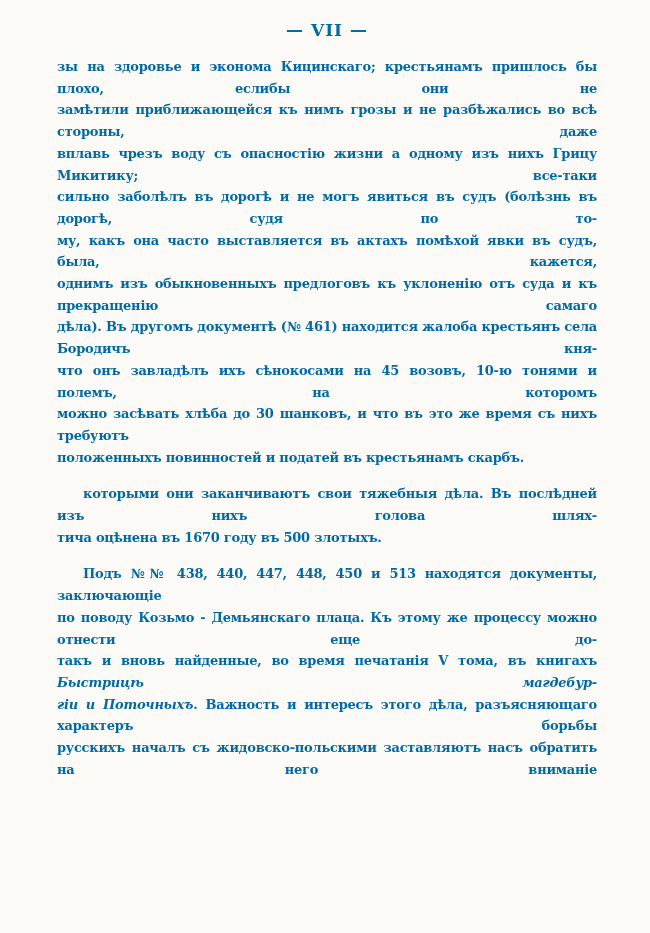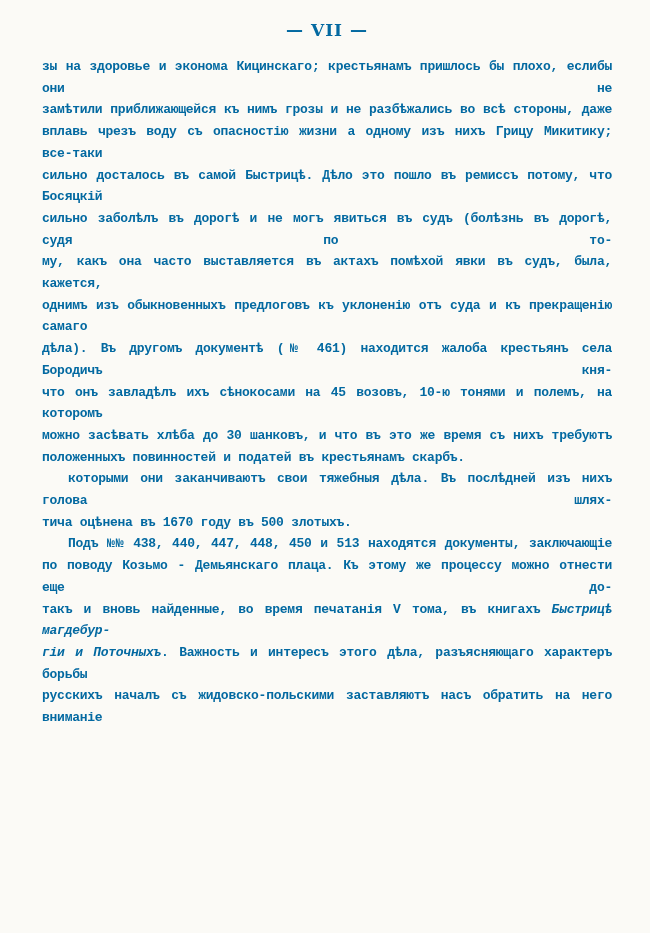--- a/index.html
+++ b/index.html
@@ -24,21 +24,21 @@
     text-align: center;
     font-size: 17px;
     letter-spacing: 1px;
     margin-bottom: 16px;
   }
   .body-text {
     font-size: 13px;
     line-height: 21.7px;
     letter-spacing: -0.25px;
   }
-  .para { margin: 0; font-family: Liberation Mono, monospace; }
+  .para { margin: 15px; }
   .para.indent .line:first-child { text-indent: 26px; }
   .line {
     text-align: justify;
     text-align-last: justify;
     white-space: normal;
   }
   .line.last {
     text-align-last: left;
   }
   .it { font-style: italic; }
@@ -46,21 +46,20 @@
 </head>
 <body>
 
 <div class="page">
   <div class="folio">— VII —</div>
   <div class="body-text">
       <div class="para">
         <div class="line"><span>зы на здоровье и эконома Кицинскаго; крестьянамъ пришлось бы плохо, еслибы они не</span></div>
         <div class="line"><span>замѣтили приближающейся къ нимъ грозы и не разбѣжались во всѣ стороны, даже</span></div>
         <div class="line"><span>вплавь чрезъ воду съ опасностію жизни а одному изъ нихъ Грицу Микитику; все-таки</span></div>
-        <div class="line"><span>сильно досталось въ самой Быстрицѣ. Дѣло это пошло въ ремиссъ потому, что Босяцкій</span></div>
         <div class="line"><span>сильно заболѣлъ въ дорогѣ и не могъ явиться въ судъ (болѣзнь въ дорогѣ, судя по то-</span></div>
         <div class="line"><span>му, какъ она часто выставляется въ актахъ помѣхой явки въ судъ, была, кажется,</span></div>
         <div class="line"><span>однимъ изъ обыкновенныхъ предлоговъ къ уклоненію отъ суда и къ прекращенію самаго</span></div>
         <div class="line"><span>дѣла). Въ другомъ документѣ (№ 461) находится жалоба крестьянъ села Бородичъ кня-</span></div>
         <div class="line"><span>что онъ завладѣлъ ихъ сѣнокосами на 45 возовъ, 10-ю тонями и полемъ, на которомъ</span></div>
         <div class="line"><span>можно засѣвать хлѣба до 30 шанковъ, и что въ это же время съ нихъ требуютъ</span></div>
         <div class="line last"><span>положенныхъ повинностей и податей въ крестьянамъ скарбъ.</span></div>
       </div>
       <div class="para indent">
         <div class="line"><span>которыми они заканчиваютъ свои тяжебныя дѣла. Въ послѣдней изъ нихъ голова шлях-</span></div>

